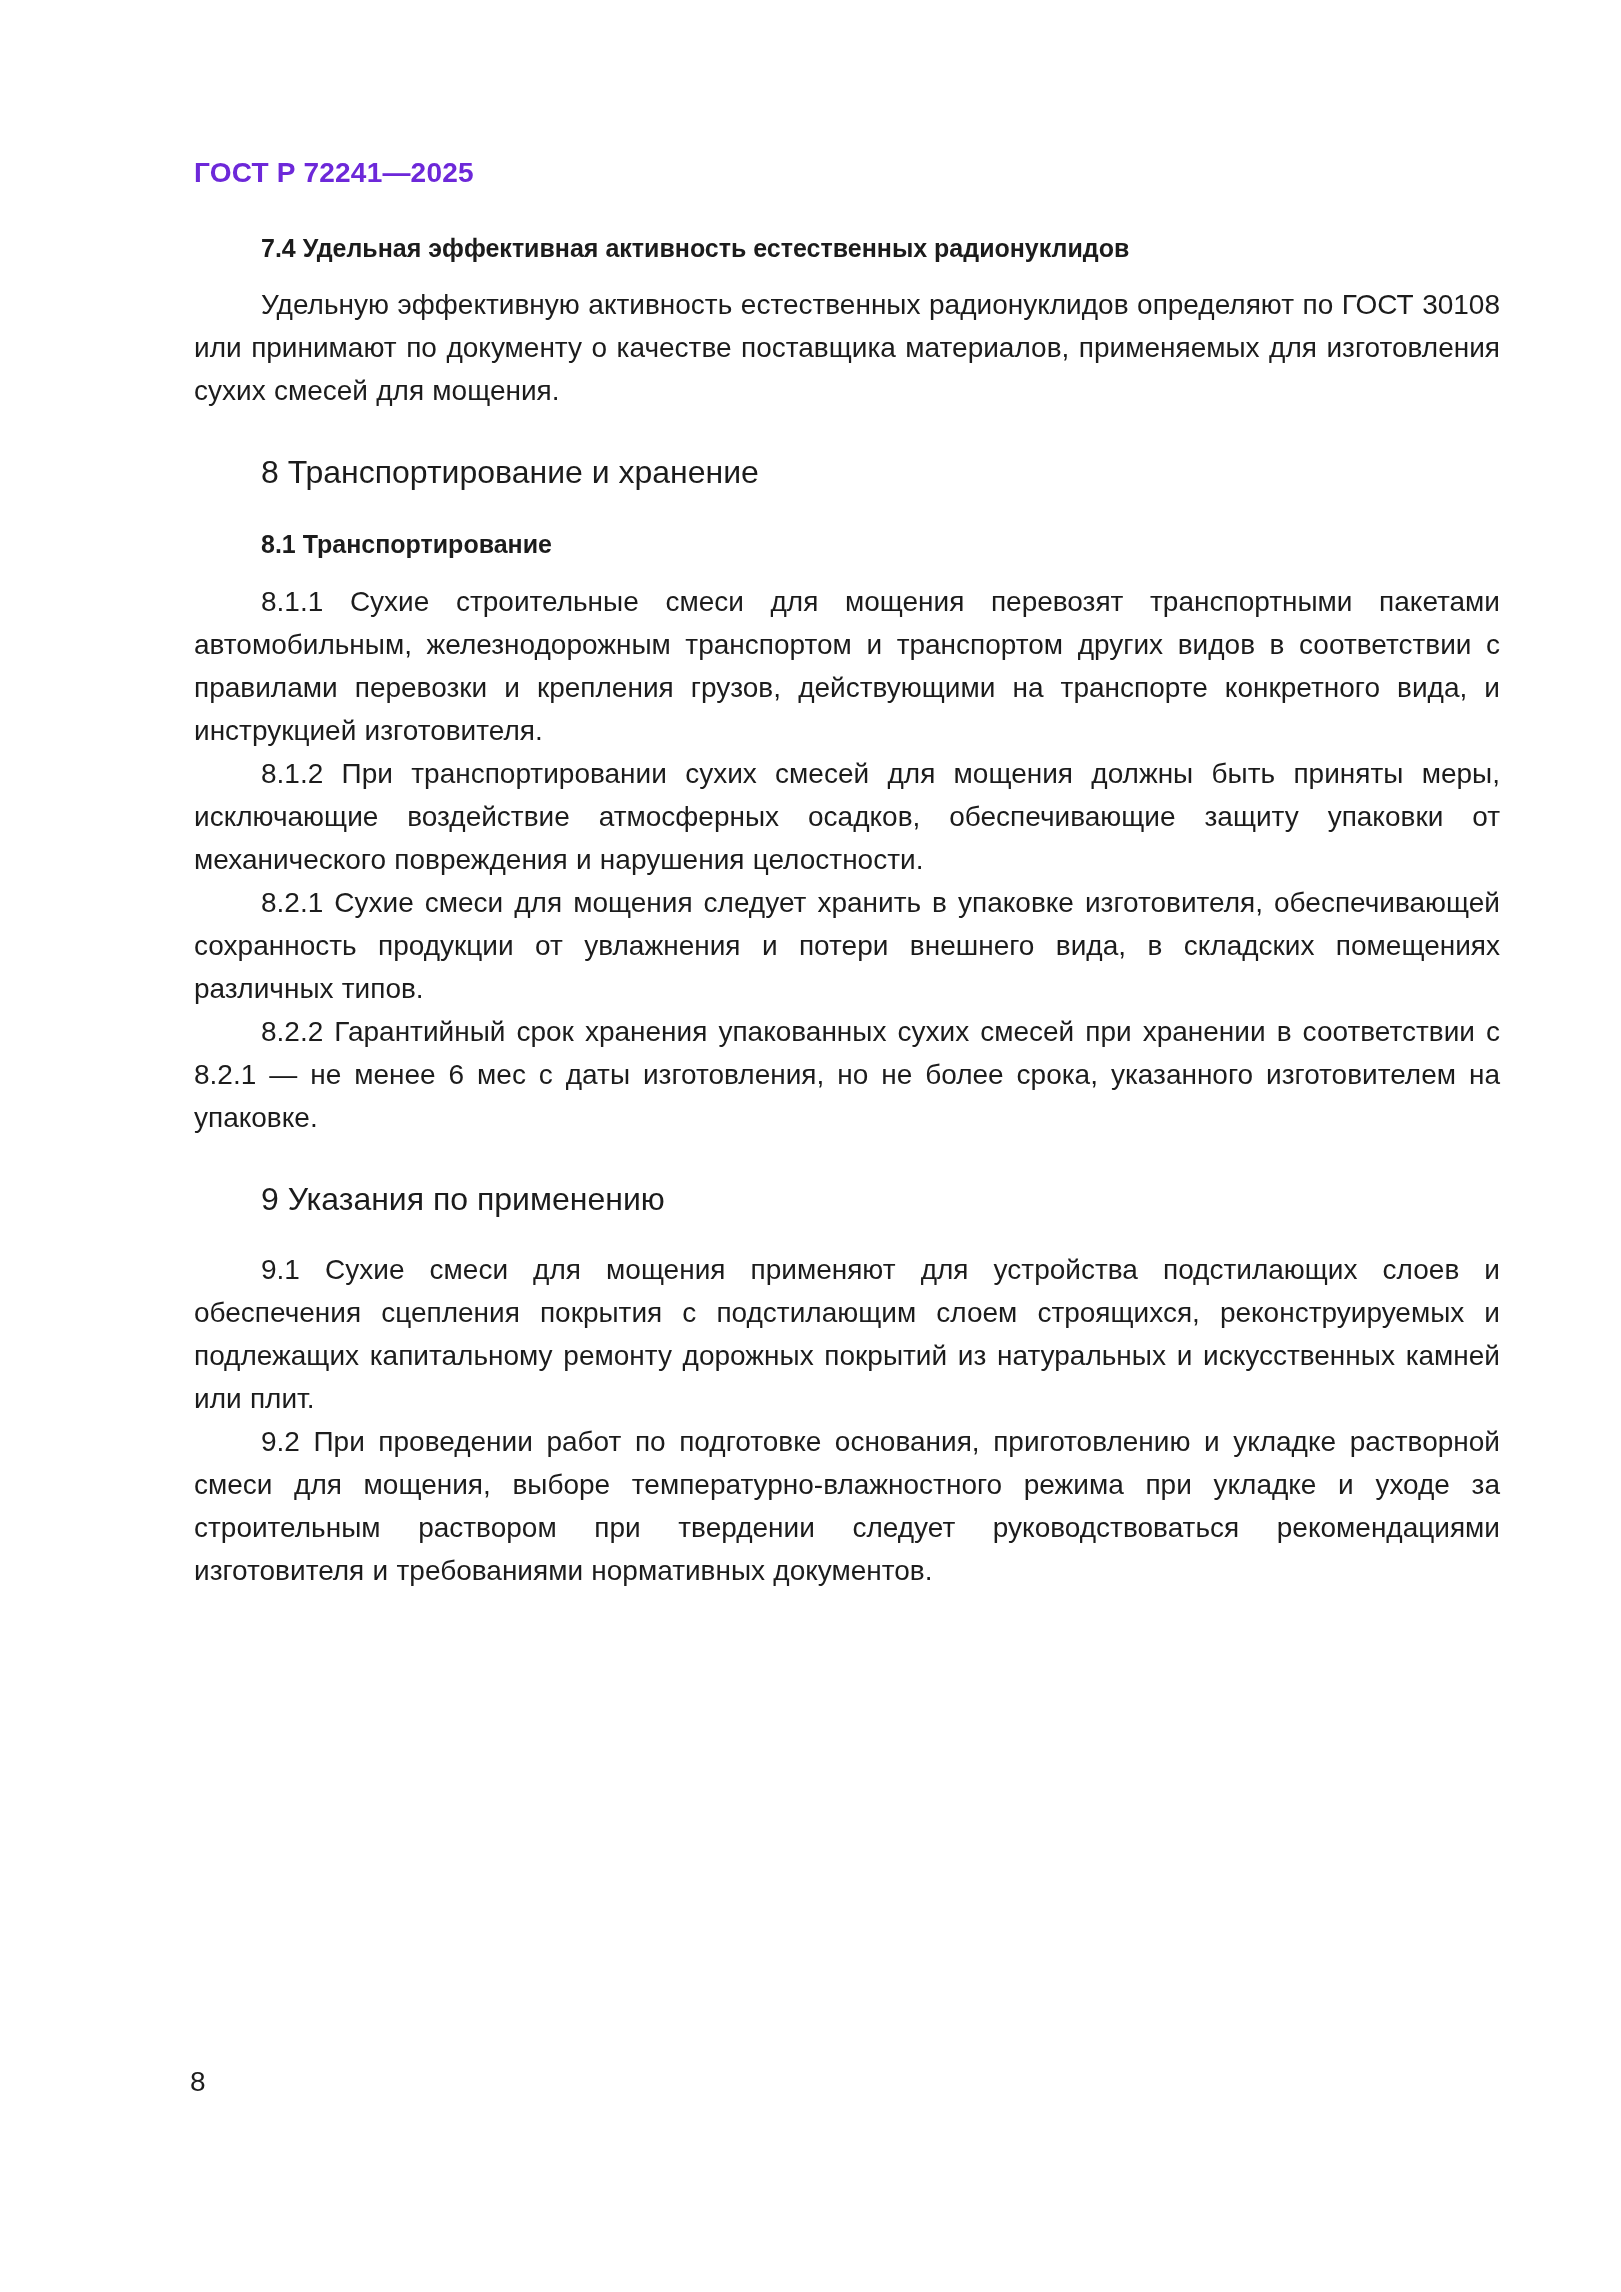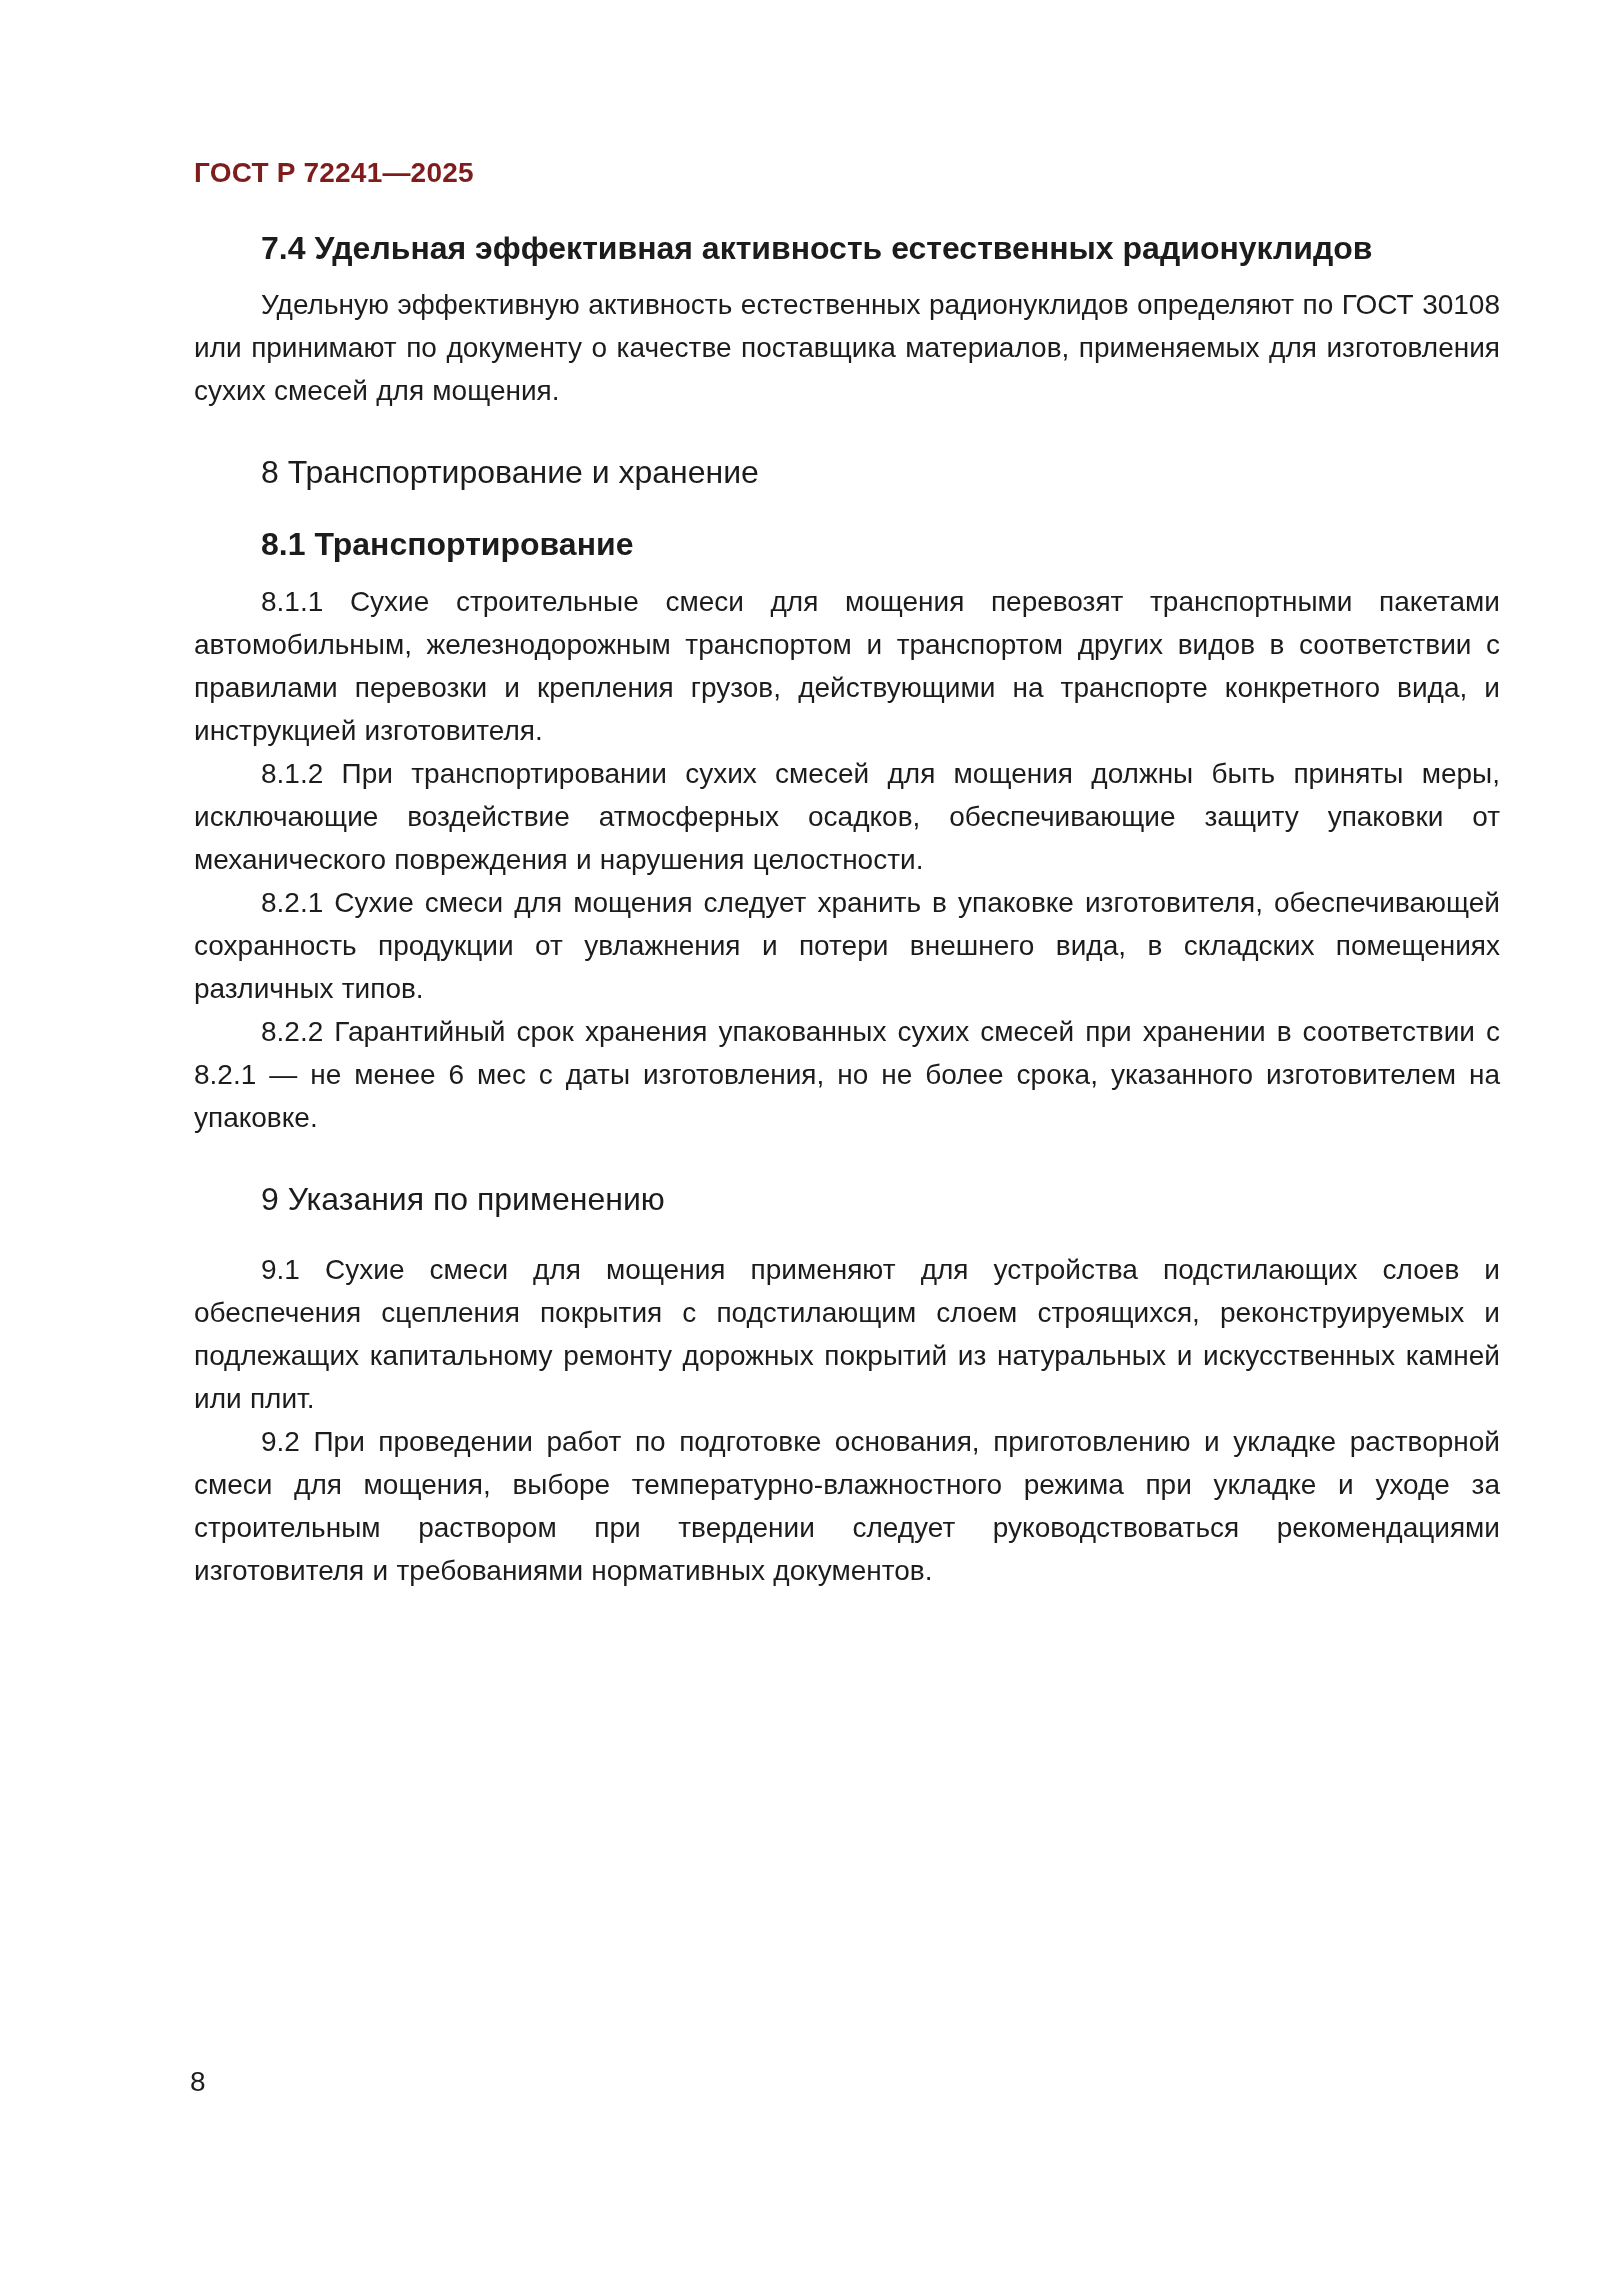--- a/index.html
+++ b/index.html
@@ -13,21 +13,21 @@
     font-family: "Liberation Sans", "DejaVu Sans", sans-serif;
     overflow: hidden;
   }
   .running-header {
     position: absolute;
     top: 157px;
     left: 194px;
     font-size: 28px;
     font-weight: bold;
     letter-spacing: 0.2px;
-    color: #7f1d1d;
+    color: #6d28d9;
   }
   .content {
     position: absolute;
     top: 227px;
     left: 194px;
     width: 1306px;
   }
   .content p {
     margin: 0;
     font-size: 28px;
@@ -41,21 +41,21 @@
   .content h2 {
     margin: 41px 0 29px 0;
     padding-left: 67px;
     font-size: 32px;
     line-height: 39px;
     font-weight: normal;
   }
   .content h3 {
     margin: 35px 0 17.6px 0;
     padding-left: 67px;
-    font-size: 32px;
+    font-size: 25px;
     line-height: 35px;
     font-weight: bold;
   }
   .content h3.first { margin-top: 3.9px; }
   .page-number {
     position: absolute;
     top: 2066px;
     left: 190px;
     font-size: 28px;
     color: #1c1c1c;

